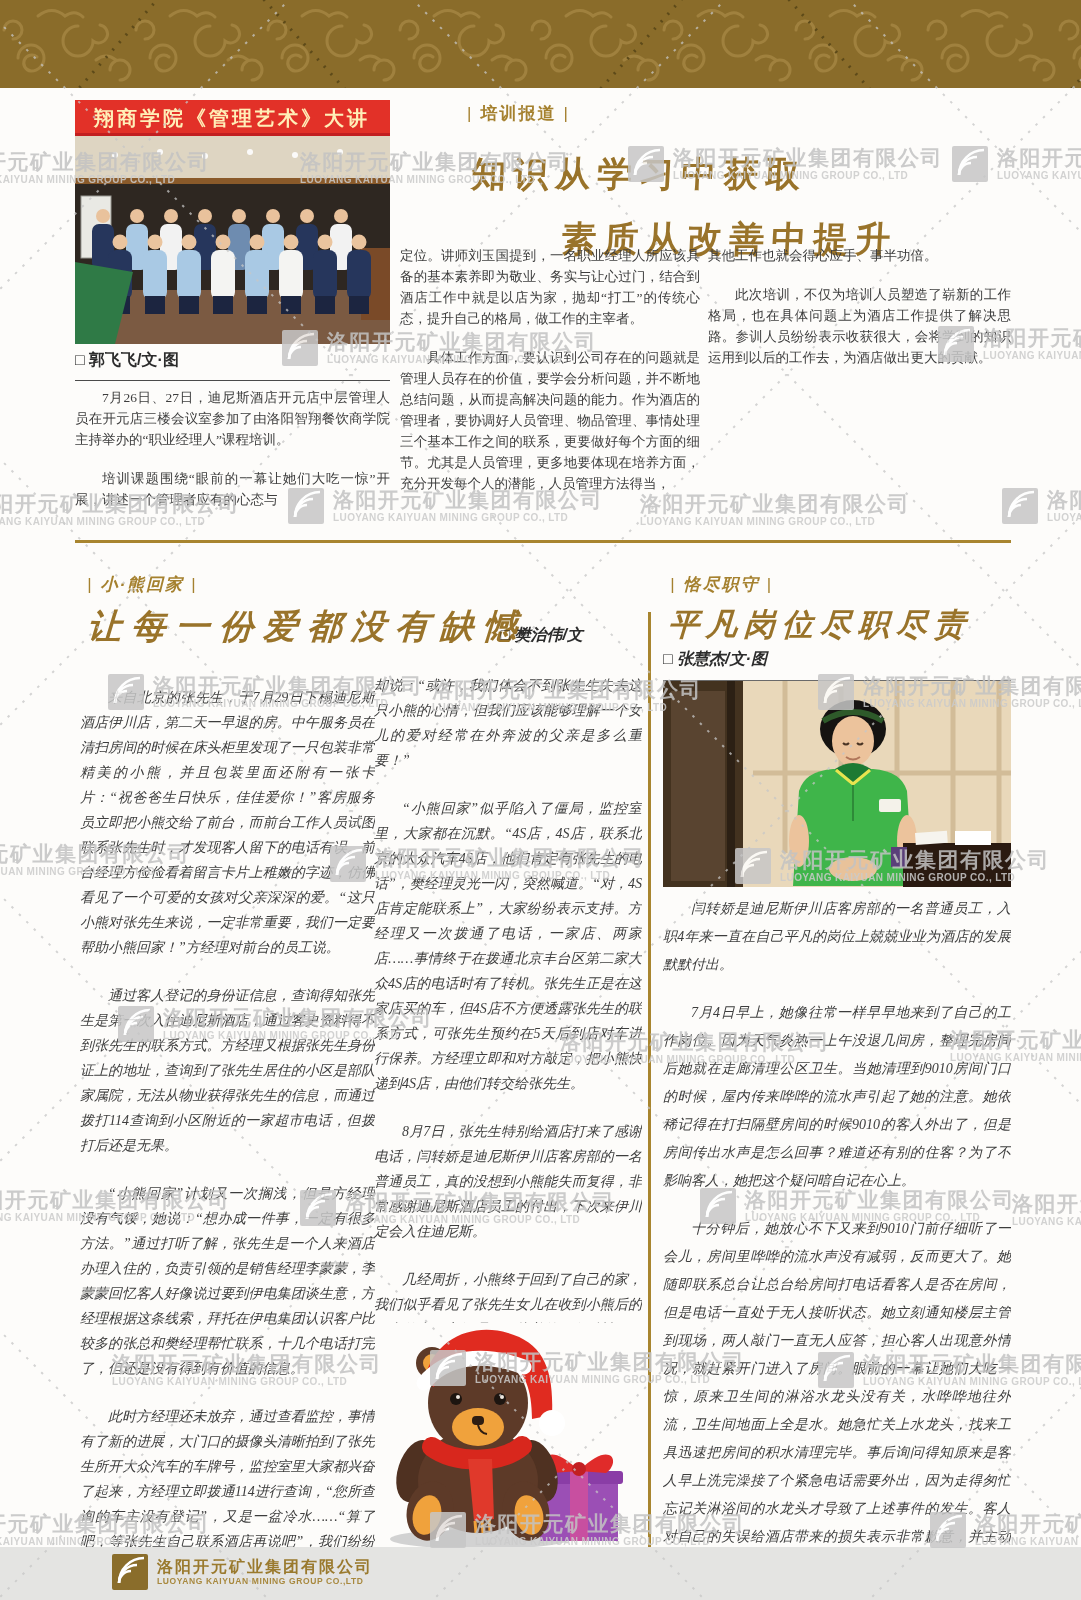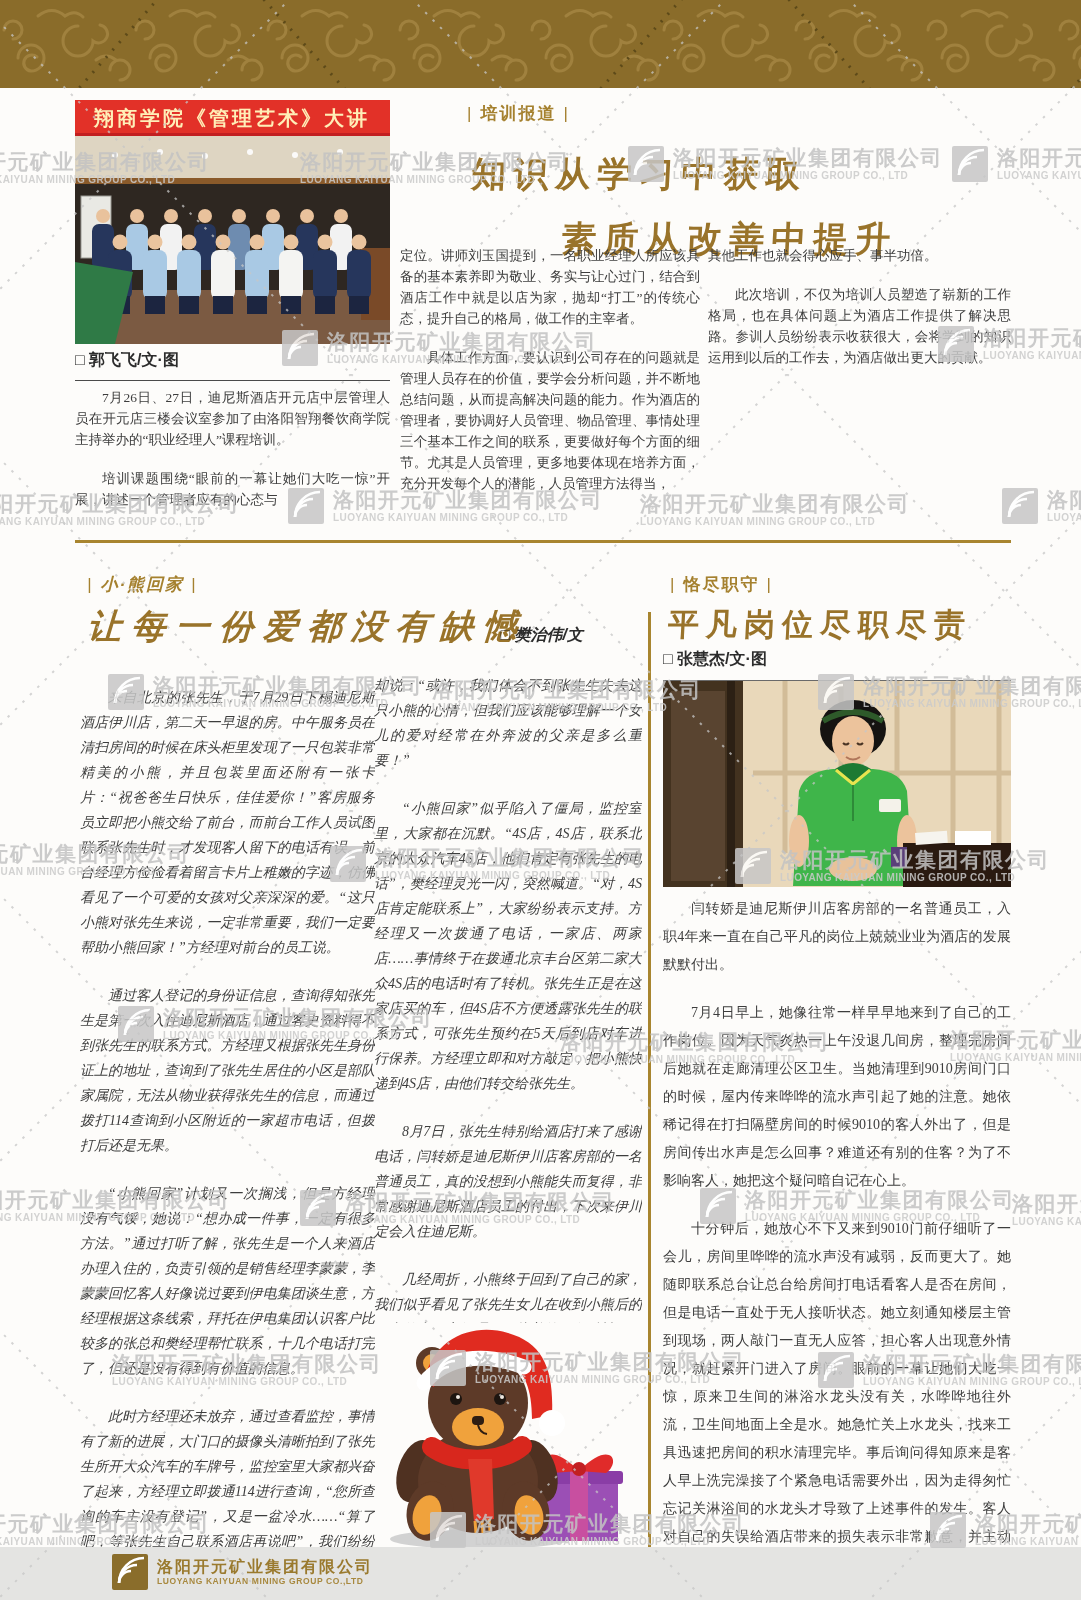--- a/index.html
+++ b/index.html
@@ -42,21 +42,21 @@
   
   .art2{left:80px;top:565px;width:565px;height:995px;font-style:italic;}
   .art2 .tag{display:block;margin-top:8px;}
   .a2-title{font-size:34px;letter-spacing:10px;margin:8px 0 0 6px;}
   .a2-byline{position:absolute;right:62px;top:60px;}
   .a2-col1{left:0;top:120px;width:295px;height:890px;}
   .a2-col2{left:294px;top:108px;width:268px;height:650px;}
   .art2 .bodytext p{font-size:14px;line-height:25px;margin-bottom:23px;}
   .teddy{position:absolute;left:300px;top:756px;width:245px;height:232px;}
   
-  .art3{left:663px;top:565px;width:348px;height:995px;}
+  .art3{left:663px;top:565px;width:348px;height:995px;font-style:italic;}
   .art3 .tag{display:block;margin-top:8px;}
   .a3-title{font-size:31px;letter-spacing:7px;margin:8px 0 0 4px;}
   .a3-byline{position:absolute;left:0;top:84px;width:348px;border-bottom:1.5px solid #6a6a6a;
              padding-bottom:10px;}
   .a3-photo{position:absolute;left:0;top:116px;width:348px;height:206px;}
   .a3-text{left:0;top:330px;width:348px;height:668px;}
   .art3 .bodytext p{font-size:14px;line-height:28px;margin-bottom:20px;}
   
   .footer{position:absolute;left:0;top:1547px;width:1081px;height:53px;background:#e4e4e2;z-index:2;}
   .footer-brand{position:absolute;left:112px;top:7px;display:flex;gap:9px;align-items:center;}

